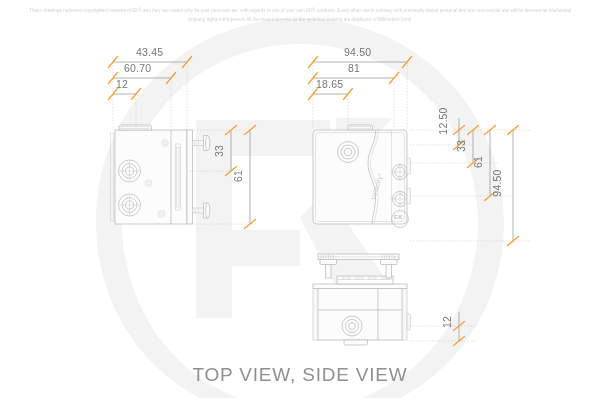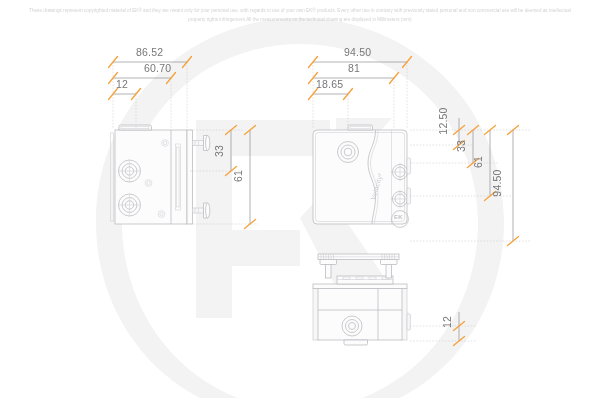--- a/index.html
+++ b/index.html
@@ -319,36 +319,37 @@
 
     <g>
       <line class="ext" x1="410" y1="326" x2="476" y2="326"></line>
       <line class="ext" x1="410" y1="341" x2="476" y2="341"></line>
       <line class="dml" x1="459" y1="312" x2="459" y2="341"></line>
       <line class="tick" x1="453.5" y1="330.5" x2="464.5" y2="321.5"></line>
       <line class="tick" x1="453.5" y1="345.5" x2="464.5" y2="336.5"></line>
     </g>
   </svg>
 
-  <div class="dimtxt" style="left:136px; top:46px;">86.52</div>
-  <div class="dimtxt" style="left:144px; top:62px;">60.70</div>
+  <div class="dimtxt" style="left:136px; top:46px;">43.45</div>
+  <div class="dimtxt" style="left:124px; top:62px;">60.70</div>
   <div class="dimtxt" style="left:116px; top:78px;">12</div>
   <div class="dimtxt vert" style="left:213px; top:145px;">33</div>
   <div class="dimtxt vert" style="left:232px; top:170px;">61</div>
 
   <div class="dimtxt" style="left:344px; top:46px;">94.50</div>
   <div class="dimtxt" style="left:348px; top:62px;">81</div>
   <div class="dimtxt" style="left:316px; top:78px;">18.65</div>
   <div class="dimtxt vert" style="left:429px; top:115px;">12.50</div>
   <div class="dimtxt vert" style="left:455px; top:140px;">33</div>
   <div class="dimtxt vert" style="left:472px; top:156px;">61</div>
   <div class="dimtxt vert" style="left:483px; top:177px;">94.50</div>
 
   <div class="dimtxt vert" style="left:441px; top:316px;">12</div>
 
   <div class="partlbl" style="left:363px; top:183px; font-size:6.5px; letter-spacing:.3px;
               transform:rotate(-74deg); transform-origin:center center;">Velocity²</div>
 
   <div class="partlbl" style="left:394px; top:214px; font-size:6px; font-weight:bold;
               letter-spacing:.2px; color:#c2c2c6;">EK</div>
 
+  <div class="caption">TOP VIEW, SIDE VIEW</div>
 
 </div>
 
 </body></html>

